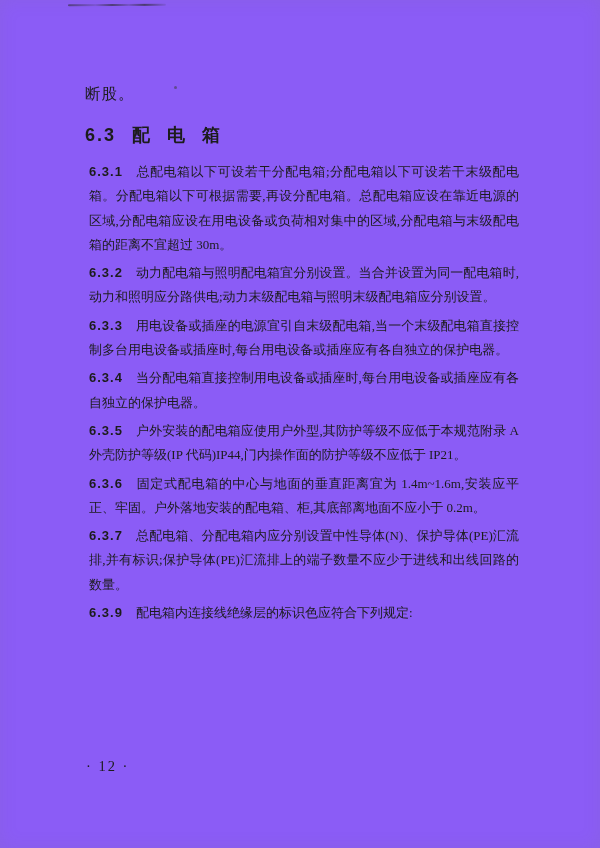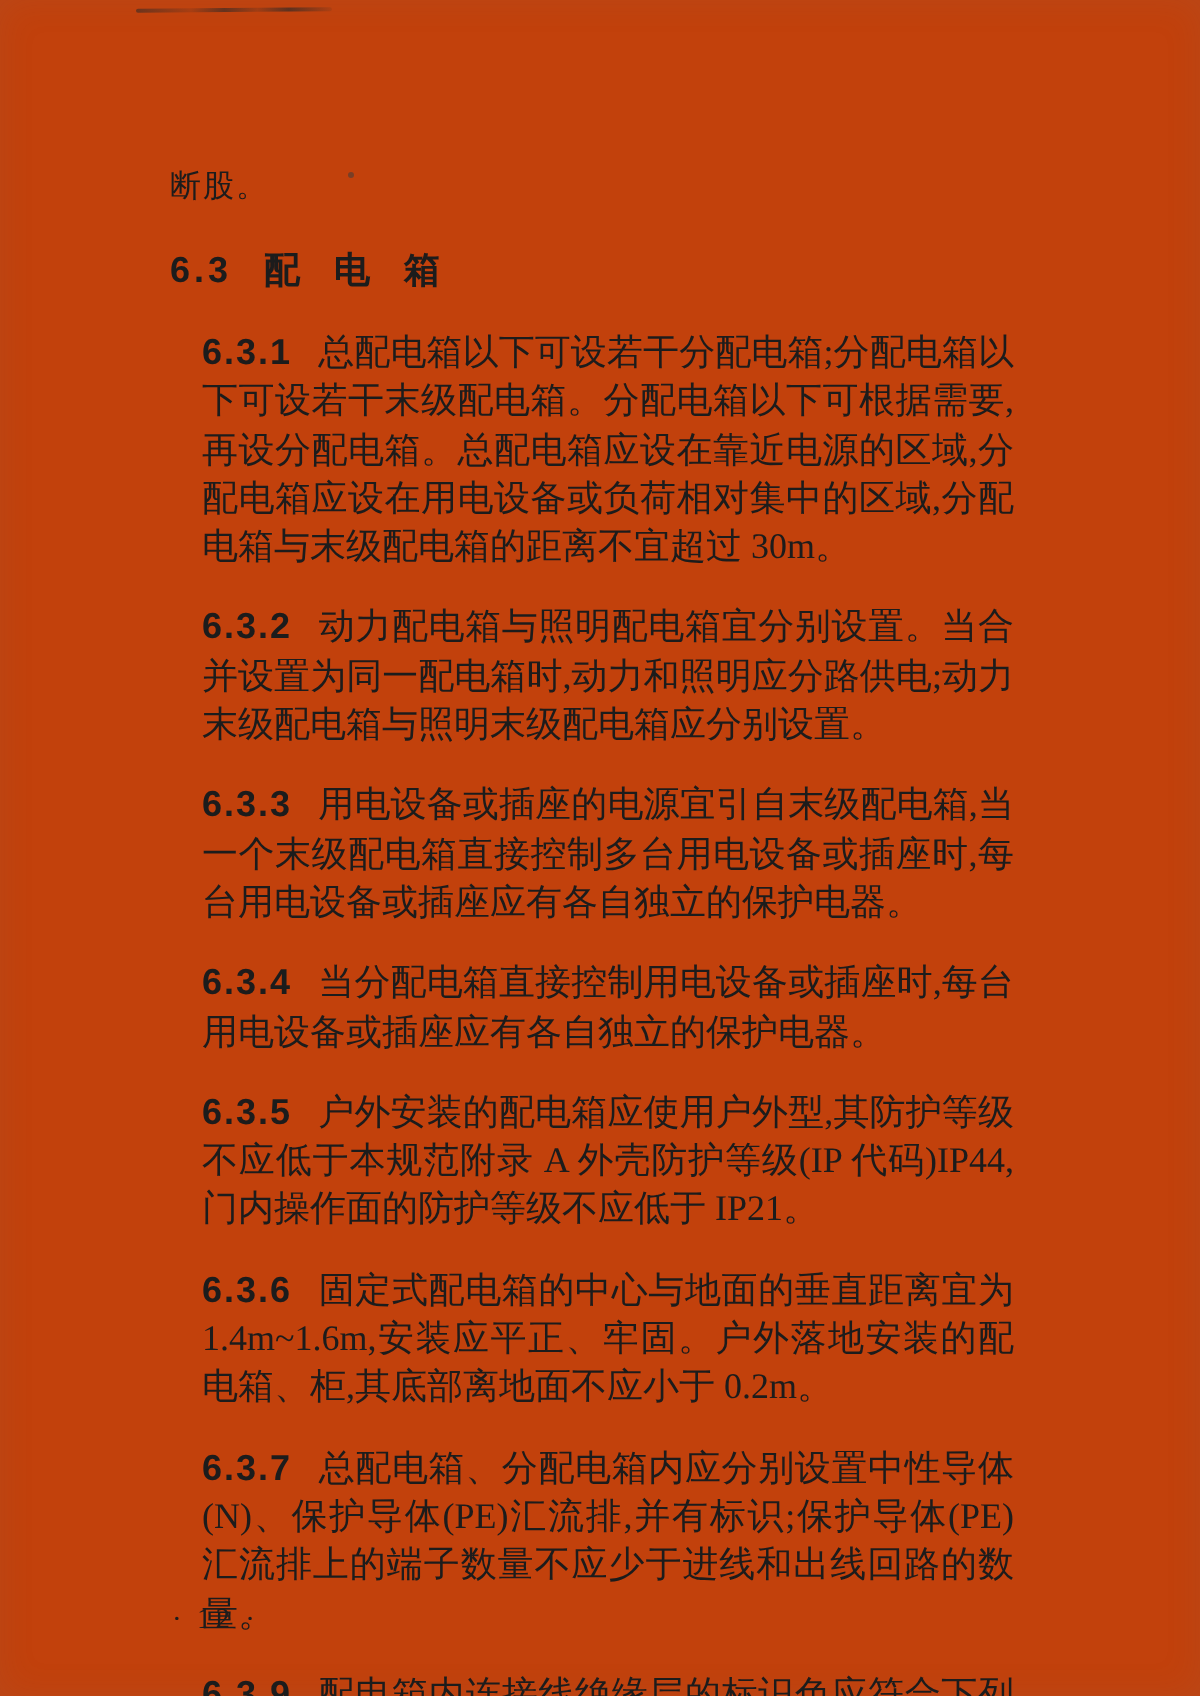--- a/index.html
+++ b/index.html
@@ -5,21 +5,21 @@
   html, body {
     margin: 0;
     padding: 0;
     background: #e8e8e6;
   }
   .page {
     position: relative;
     width: 600px;
     height: 848px;
     margin: 0 auto;
-    background: #c2410c;
+    background: #8b5cf6;
     color: #1c1c1c;
     overflow: hidden;
     font-family: "Liberation Serif", "DejaVu Serif", serif;
     box-shadow: inset 0 0 18px rgba(120,120,115,0.12);
   }
   
   .scan-line {
     position: absolute;
     left: 68px;
     top: 4px;
@@ -58,37 +58,37 @@
     text-align: left;
     font-size: 18px;
     font-weight: bold;
     line-height: 26px;
     font-family: "Liberation Sans", "DejaVu Sans", sans-serif;
   }
   .heading .hnum { margin-right: 16px; letter-spacing: 2px; }
   .heading .htitle { letter-spacing: 17px; margin-right: -17px; }
   .body-block { margin-top: 12px; }
   .clause, .sub-item {
-    margin: 16px;
-    font-size: 18px;
+    margin: 4px;
+    font-size: 13px;
     line-height: 24.3px;
     text-align: justify;
   }
   .cnum {
     font-weight: bold;
     margin-right: 13px;
     letter-spacing: 1px;
     font-family: "Liberation Sans", "DejaVu Sans", sans-serif;
   }
   .sub-item { padding-left: 33px; }
   .sub-item .cnum { margin-right: 15px; }
   .page-number {
     position: absolute;
     left: 86px;
-    top: 802px;
+    top: 758px;
     font-size: 14.5px;
     letter-spacing: 2px;
   }
 </style>
 </head>
 <body>
 
 <div class="page">
 
   <div class="scan-line"></div>

